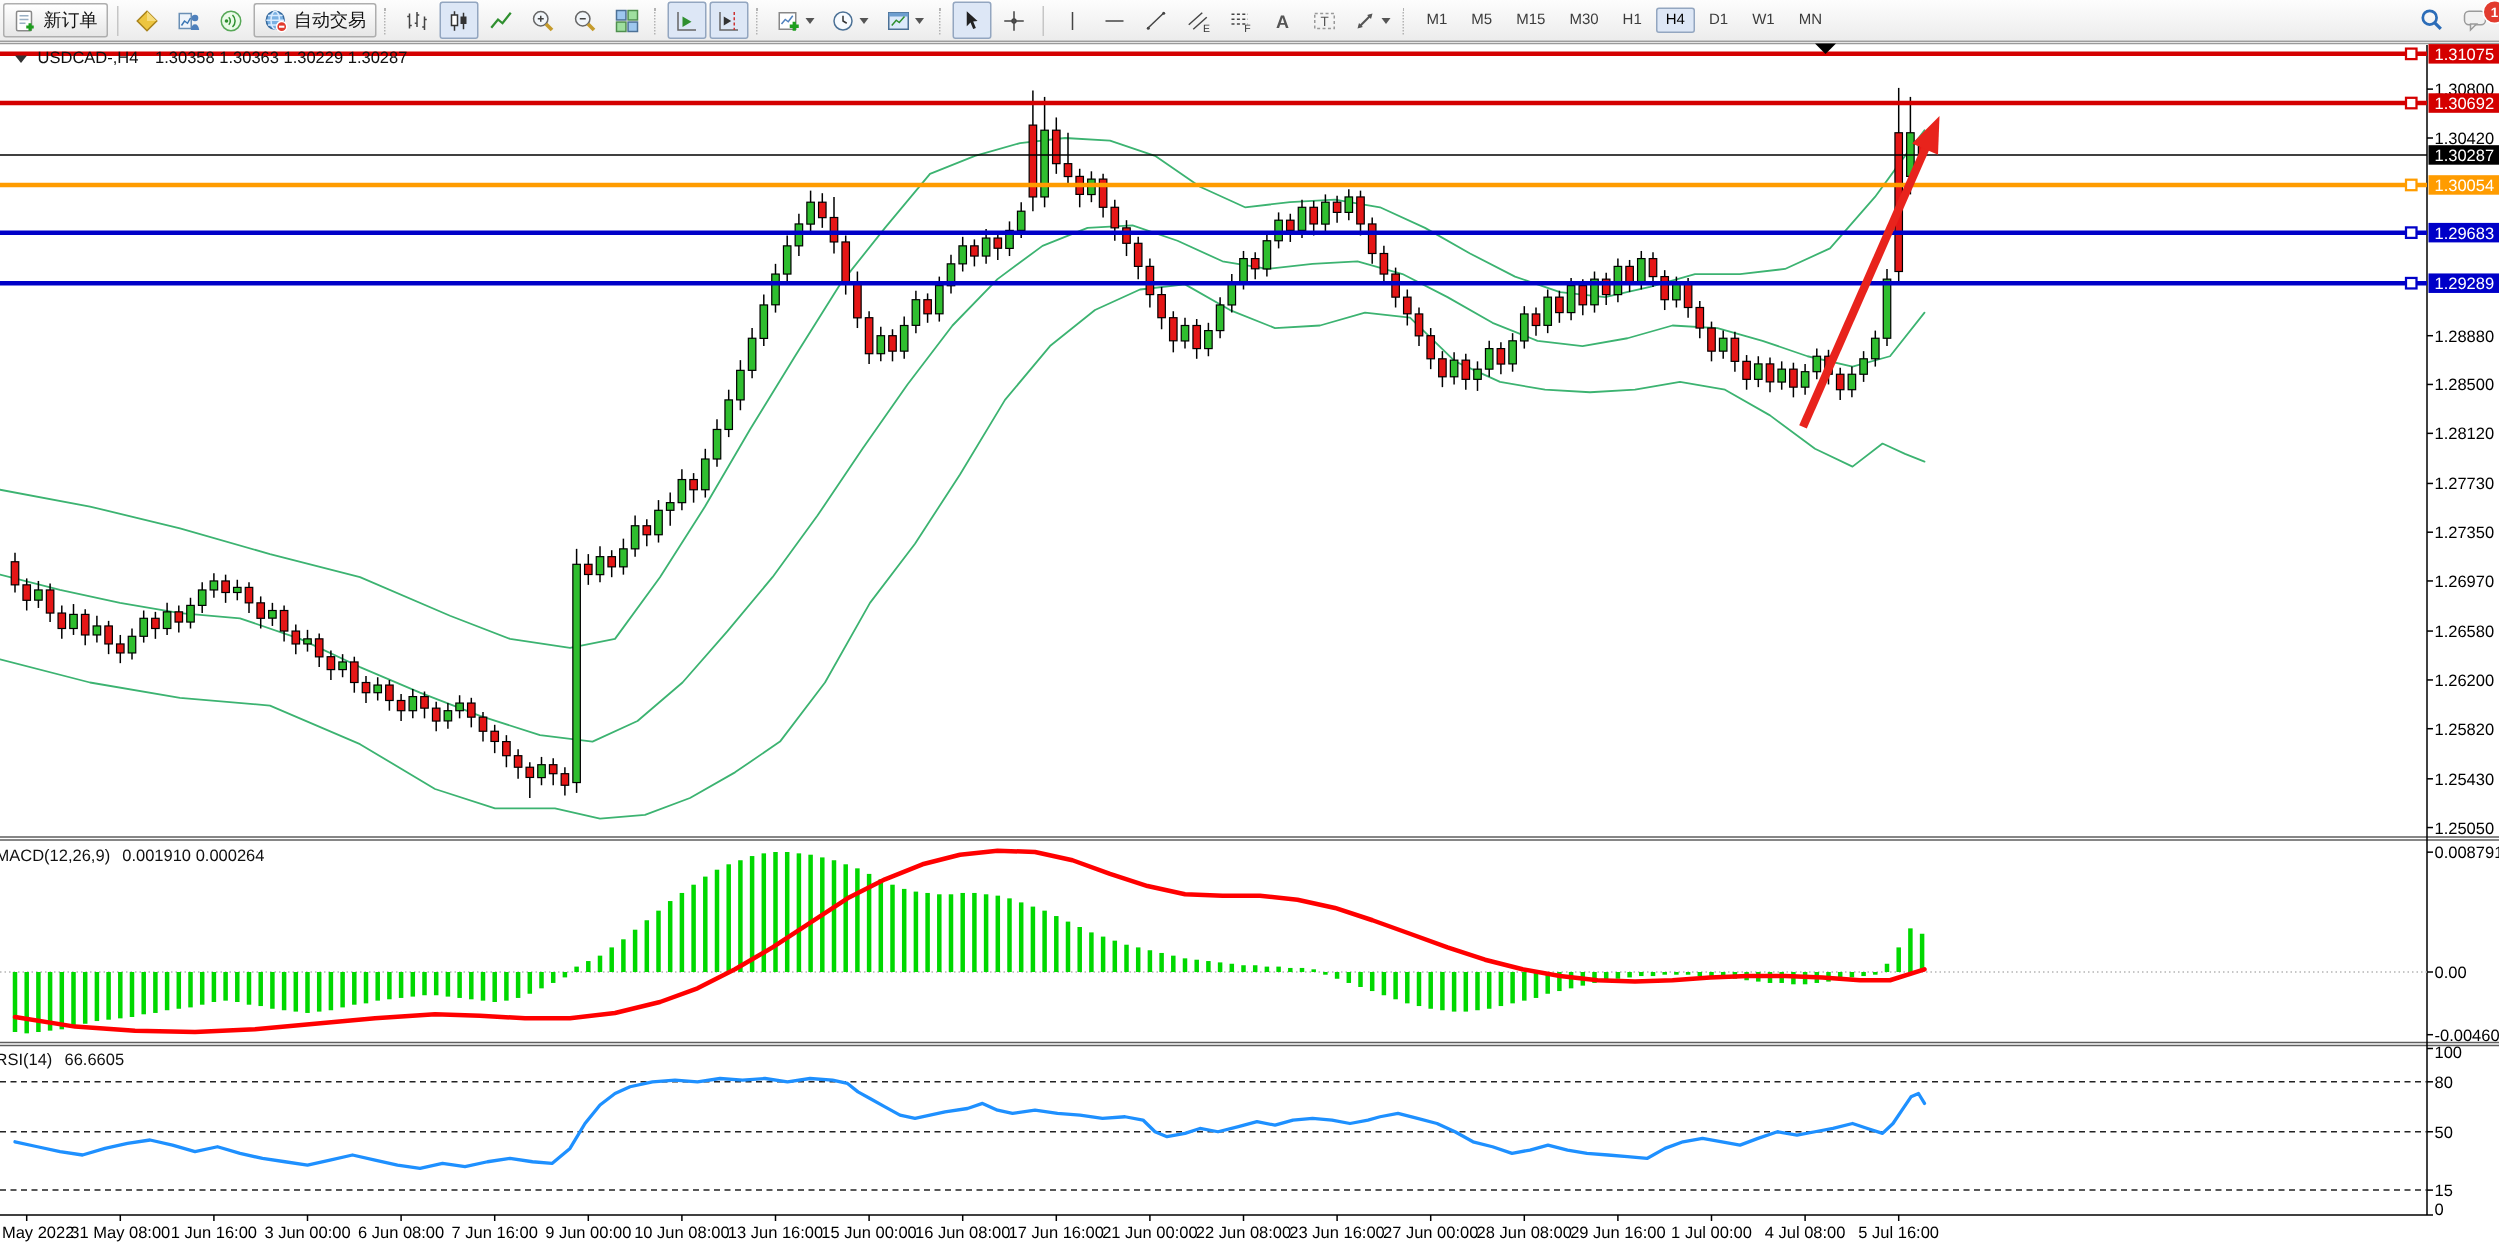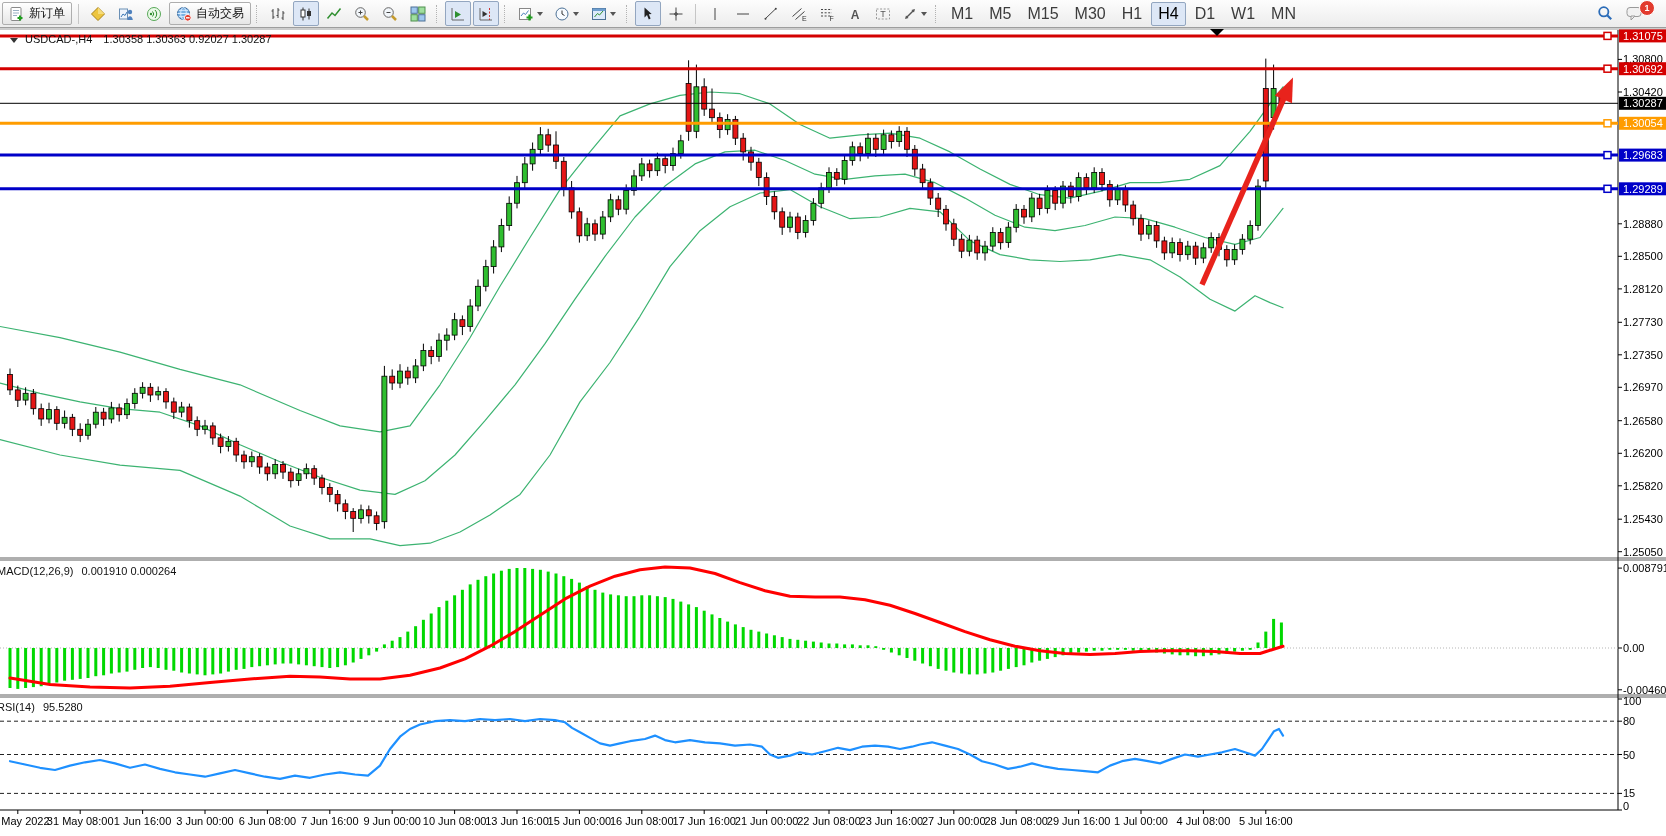--- a/index.html
+++ b/index.html
@@ -1,32 +1,32 @@
 <!DOCTYPE html>
 <html><head>
 <meta charset="utf-8">
 <style>
   html,body{margin:0;padding:0;background:#fff}
   .stage{position:relative;width:1666px;height:836px;background:#fff;overflow:hidden;
          font-family:"Liberation Sans",sans-serif;-webkit-user-select:none;user-select:none}
   
   .tb{position:absolute;left:0;top:0;width:1666px;height:28px;box-sizing:border-box;
-      display:flex;align-items:center;gap:2px;padding:0 18px 0 2px;
+      display:flex;align-items:center;gap:2px;padding:0 2px 0 2px;
       background:linear-gradient(#fdfdfd,#ececec);border-bottom:1px solid #9d9d9d;z-index:5}
   .tbtn{display:flex;align-items:center;gap:4px;padding:2px 6px;border:1px solid transparent;
         border-radius:2px;font-size:12px;color:#111;white-space:nowrap;cursor:default}
   .tbtn.raised{border:1px solid #aeaeae;background:linear-gradient(#ffffff,#e6e6e6)}
   .ibtn{width:24px;height:23px;display:flex;align-items:center;justify-content:center;
         border:1px solid transparent;border-radius:2px;position:relative}
   .ibtn.active{border:1px solid #93a6c0;background:#dde7f6}
   .sep{width:1px;height:20px;background:#c6c6c6;margin:0 4px}
   .grip{width:3px;height:18px;border-left:1px dotted #b3b3b3;margin:0 3px}
   .caret{width:0;height:0;border-left:3.5px solid transparent;border-right:3.5px solid transparent;
          border-top:4px solid #555;margin-left:3px}
-  .tf{padding:2px 6px;font-size:16px;color:#3c3c3c;border:1px solid transparent;border-radius:2px}
+  .tf{padding:2px 6px;font-size:10px;color:#3c3c3c;border:1px solid transparent;border-radius:2px}
   .tf.active{border:1px solid #93a6c0;background:#dde7f6;color:#000}
   .tb-right{margin-left:auto;display:flex;align-items:center;gap:8px}
   .badge{position:absolute;top:-5px;right:-7px;min-width:14px;height:14px;background:#e23b2e;
          border:1px solid #fff;border-radius:50%;color:#fff;font:bold 9px/14px "Liberation Sans",sans-serif;
          text-align:center}
   .chat-wrap{position:relative;width:22px;height:18px}
   
   svg text.ax{font:11px "Liberation Sans",sans-serif;fill:#000}
   svg text.mid{text-anchor:middle}
   svg text.wht{fill:#fff}
@@ -865,23 +865,23 @@
       <text x="1141.0" y="825" class="ax mid">1 Jul 00:00</text>
       <line x1="1203.4" y1="810" x2="1203.4" y2="814" stroke="#000"></line>
       <text x="1203.4" y="825" class="ax mid">4 Jul 08:00</text>
       <line x1="1265.8" y1="810" x2="1265.8" y2="814" stroke="#000"></line>
       <text x="1265.8" y="825" class="ax mid">5 Jul 16:00</text>
     </svg>
 
   <div class="ovl" style="left:10px;top:33px">
     <span class="objmark"></span>
     <span>USDCAD-,H4</span>
-    <span style="margin-left:8px">1.30358 1.30363 0.92027 1.30287</span>
+    <span style="margin-left:8px">1.30358 1.30363 1.30229 1.30287</span>
   </div>
   <div class="ovl" style="left:-3px;top:565px">
     <span>MACD(12,26,9)</span>
     <span style="margin-left:5px">0.001910 0.000264</span>
   </div>
   <div class="ovl" style="left:-3px;top:701px">
     <span>RSI(14)</span>
-    <span style="margin-left:5px">95.5280</span>
+    <span style="margin-left:5px">66.6605</span>
   </div>
 </div>
 
 </body></html>

